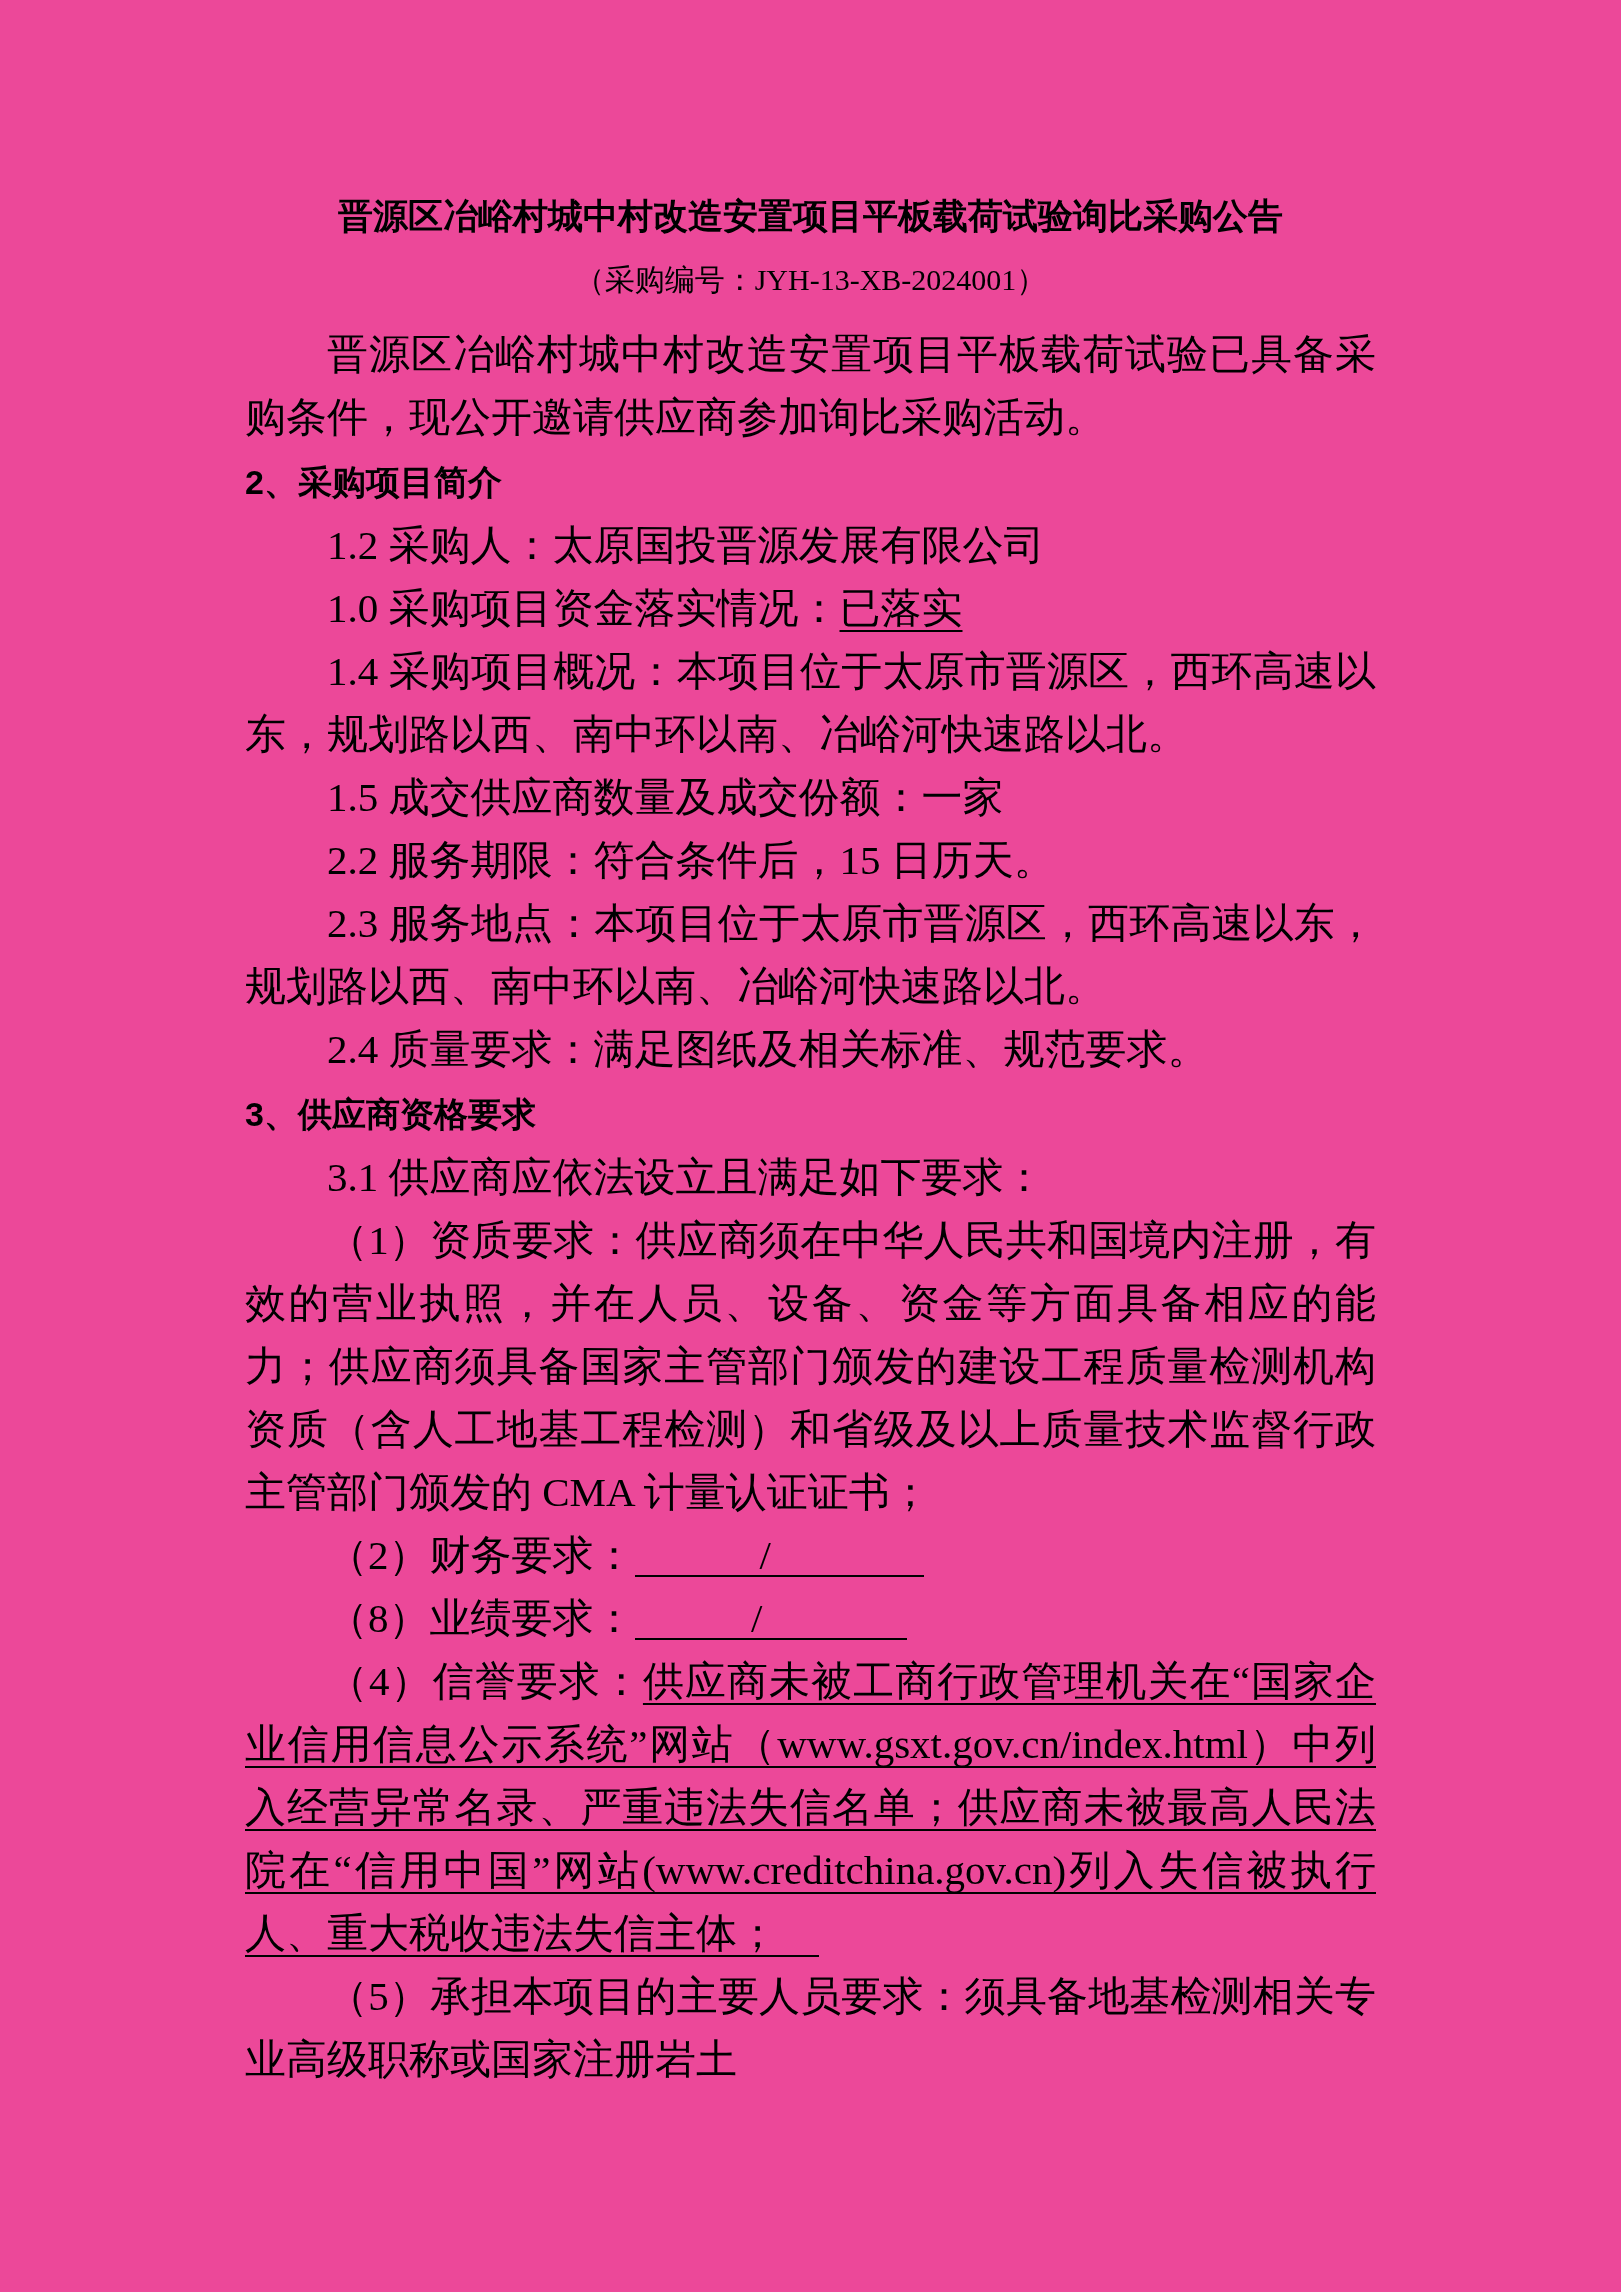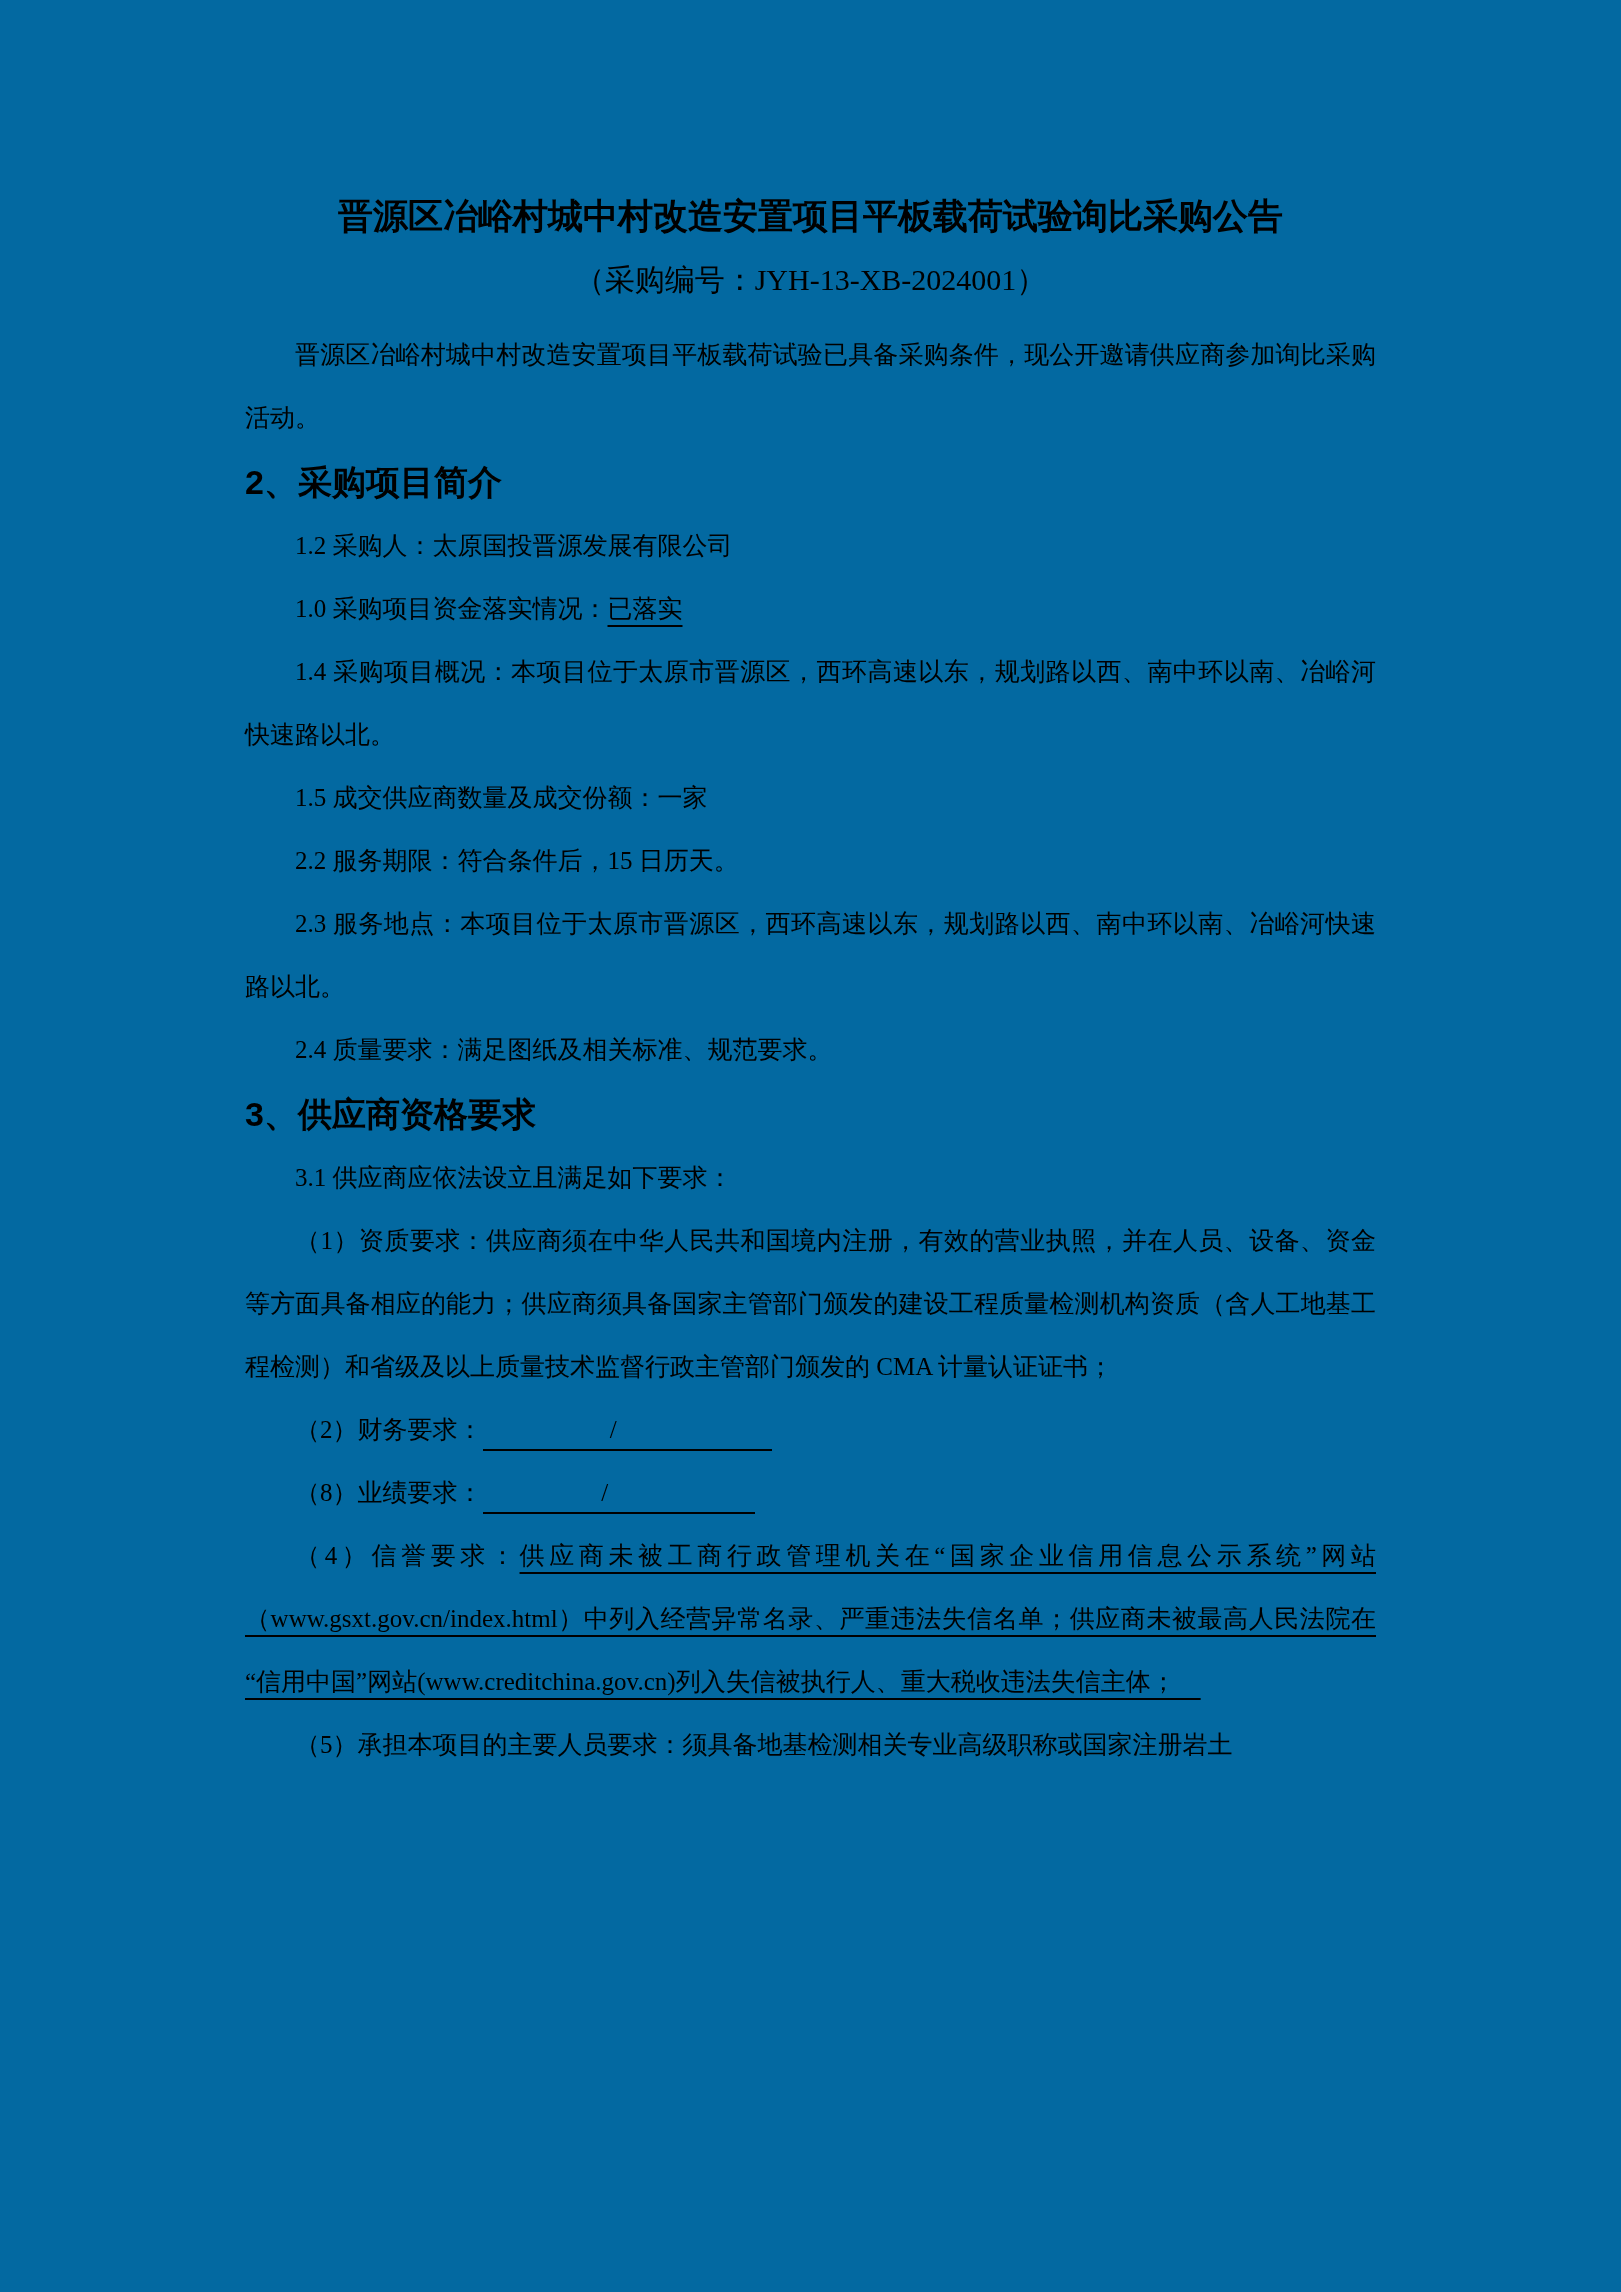--- a/index.html
+++ b/index.html
@@ -2,21 +2,21 @@
 <html lang="zh"><head>
 <meta charset="utf-8">
 <style>
   * { margin: 0; padding: 0; box-sizing: border-box; }
   html, body { background: #ffffff; }
   .page {
     position: relative;
     width: 1621px;
     height: 2293px;
     margin: 0 auto;
-    background: #0369a1;
+    background: #ec4899;
     color: #000000;
     font-family: "Liberation Serif", serif;
     overflow: hidden;
   }
   .content {
     position: absolute;
     left: 245px;
     top: 194px;
     width: 1131px;
   }
@@ -27,21 +27,21 @@
     line-height: 43px;
     text-align: center;
   }
   .doc-subtitle {
     font-size: 30px;
     line-height: 61px;
     margin-top: 11.8px;
     text-align: center;
   }
   .body-par {
-    font-size: 25px;
+    font-size: 41px;
     line-height: 63px;
     text-align: justify;
     overflow-wrap: break-word;
   }
   .indent { text-indent: 2em; }
   .intro { margin-top: 13.7px; }
   .sec-heading {
     font-family: "Liberation Sans", sans-serif;
     font-weight: bold;
     font-size: 34px;

